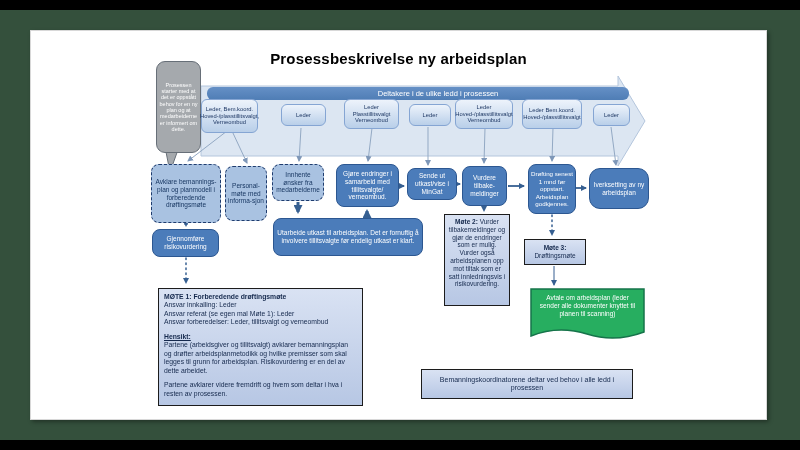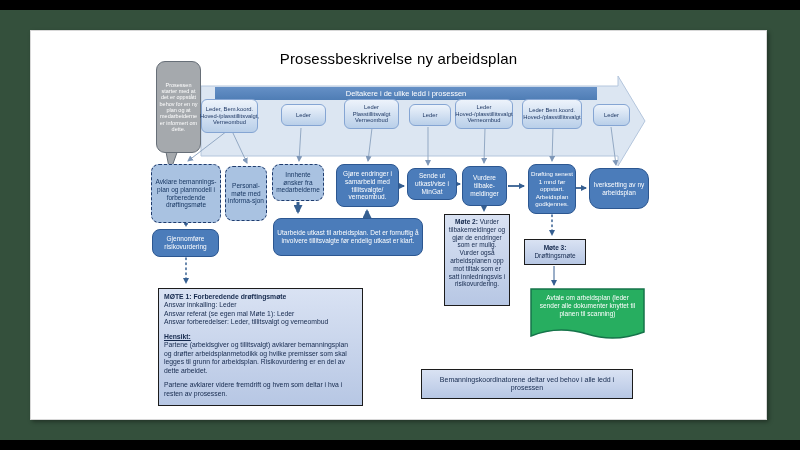--- a/index.html
+++ b/index.html
@@ -9,40 +9,40 @@
     font-family:"Liberation Sans","DejaVu Sans",sans-serif;
   }
   .frame{position:absolute;left:0;top:10px;width:800px;height:430px;background:var(--frame-green,#34503C);}
   .slide{
     position:absolute;left:30px;top:30px;width:737px;height:390px;
     background:var(--slide-bg,#fff);border:1px solid #d8d8d8;box-sizing:border-box;
     box-shadow:2px 2px 4px rgba(0,0,0,.35);
   }
   .slide-title{
     position:absolute;top:19px;left:0;right:0;text-align:center;
-    font-size:15px;font-weight:normal;color:#000;letter-spacing:.2px;
+    font-size:15px;font-weight:bold;color:#000;letter-spacing:.2px;
   }
   .box{
     position:absolute;box-sizing:border-box;display:flex;align-items:center;justify-content:center;
     text-align:center;line-height:1.2;padding:2px;z-index:3;
   }
   .dashedbox{background:var(--node-light,#A9C2E1);border:1px dashed #1f3c6e;border-radius:8px;color:#14335e;font-size:6.5px;}
   .solidbox{background:var(--node-blue,#4B7CBA);border:1px solid #2c5791;border-radius:8px;color:#fff;font-size:6.5px;}
   .rolebox{
     background:linear-gradient(#edf3fb,#b9cfe9);border:1px solid #85a5d3;border-radius:6px;
     color:#1f3864;font-size:5.8px;z-index:4;
   }
   .panel{
     background:linear-gradient(var(--panel-light,#D9E2F3),#b7c7e4);
     border:1.5px solid #1c1c1c;color:#15294d;font-size:6.5px;z-index:3;
   }
   .banner{
-    position:absolute;left:184px;top:56px;width:382px;height:13px;z-index:2;
+    position:absolute;left:176px;top:56px;width:382px;height:13px;z-index:2;
     background:linear-gradient(#6590c6,var(--banner-blue,#4F7DB5));
-    border-radius:0;color:#fff;font-size:7.5px;text-align:center;line-height:13px;
+    border-radius:6px;color:#fff;font-size:7.5px;text-align:center;line-height:13px;padding-left:40px;
   }
   .callout{
     position:absolute;left:125px;top:30px;width:45px;height:92px;z-index:3;
     background:var(--callout-grey,#A5A9AD);border:1.5px solid #676f78;border-radius:9px;
     color:#fff;font-size:5.5px;line-height:1.15;text-align:center;
     display:flex;align-items:center;justify-content:center;padding:2px;box-sizing:border-box;
   }
   .mote1{
     left:127px;top:257px;width:205px;height:118px;position:absolute;
     padding:4px 5px;text-align:left;font-size:6.8px;line-height:1.25;

